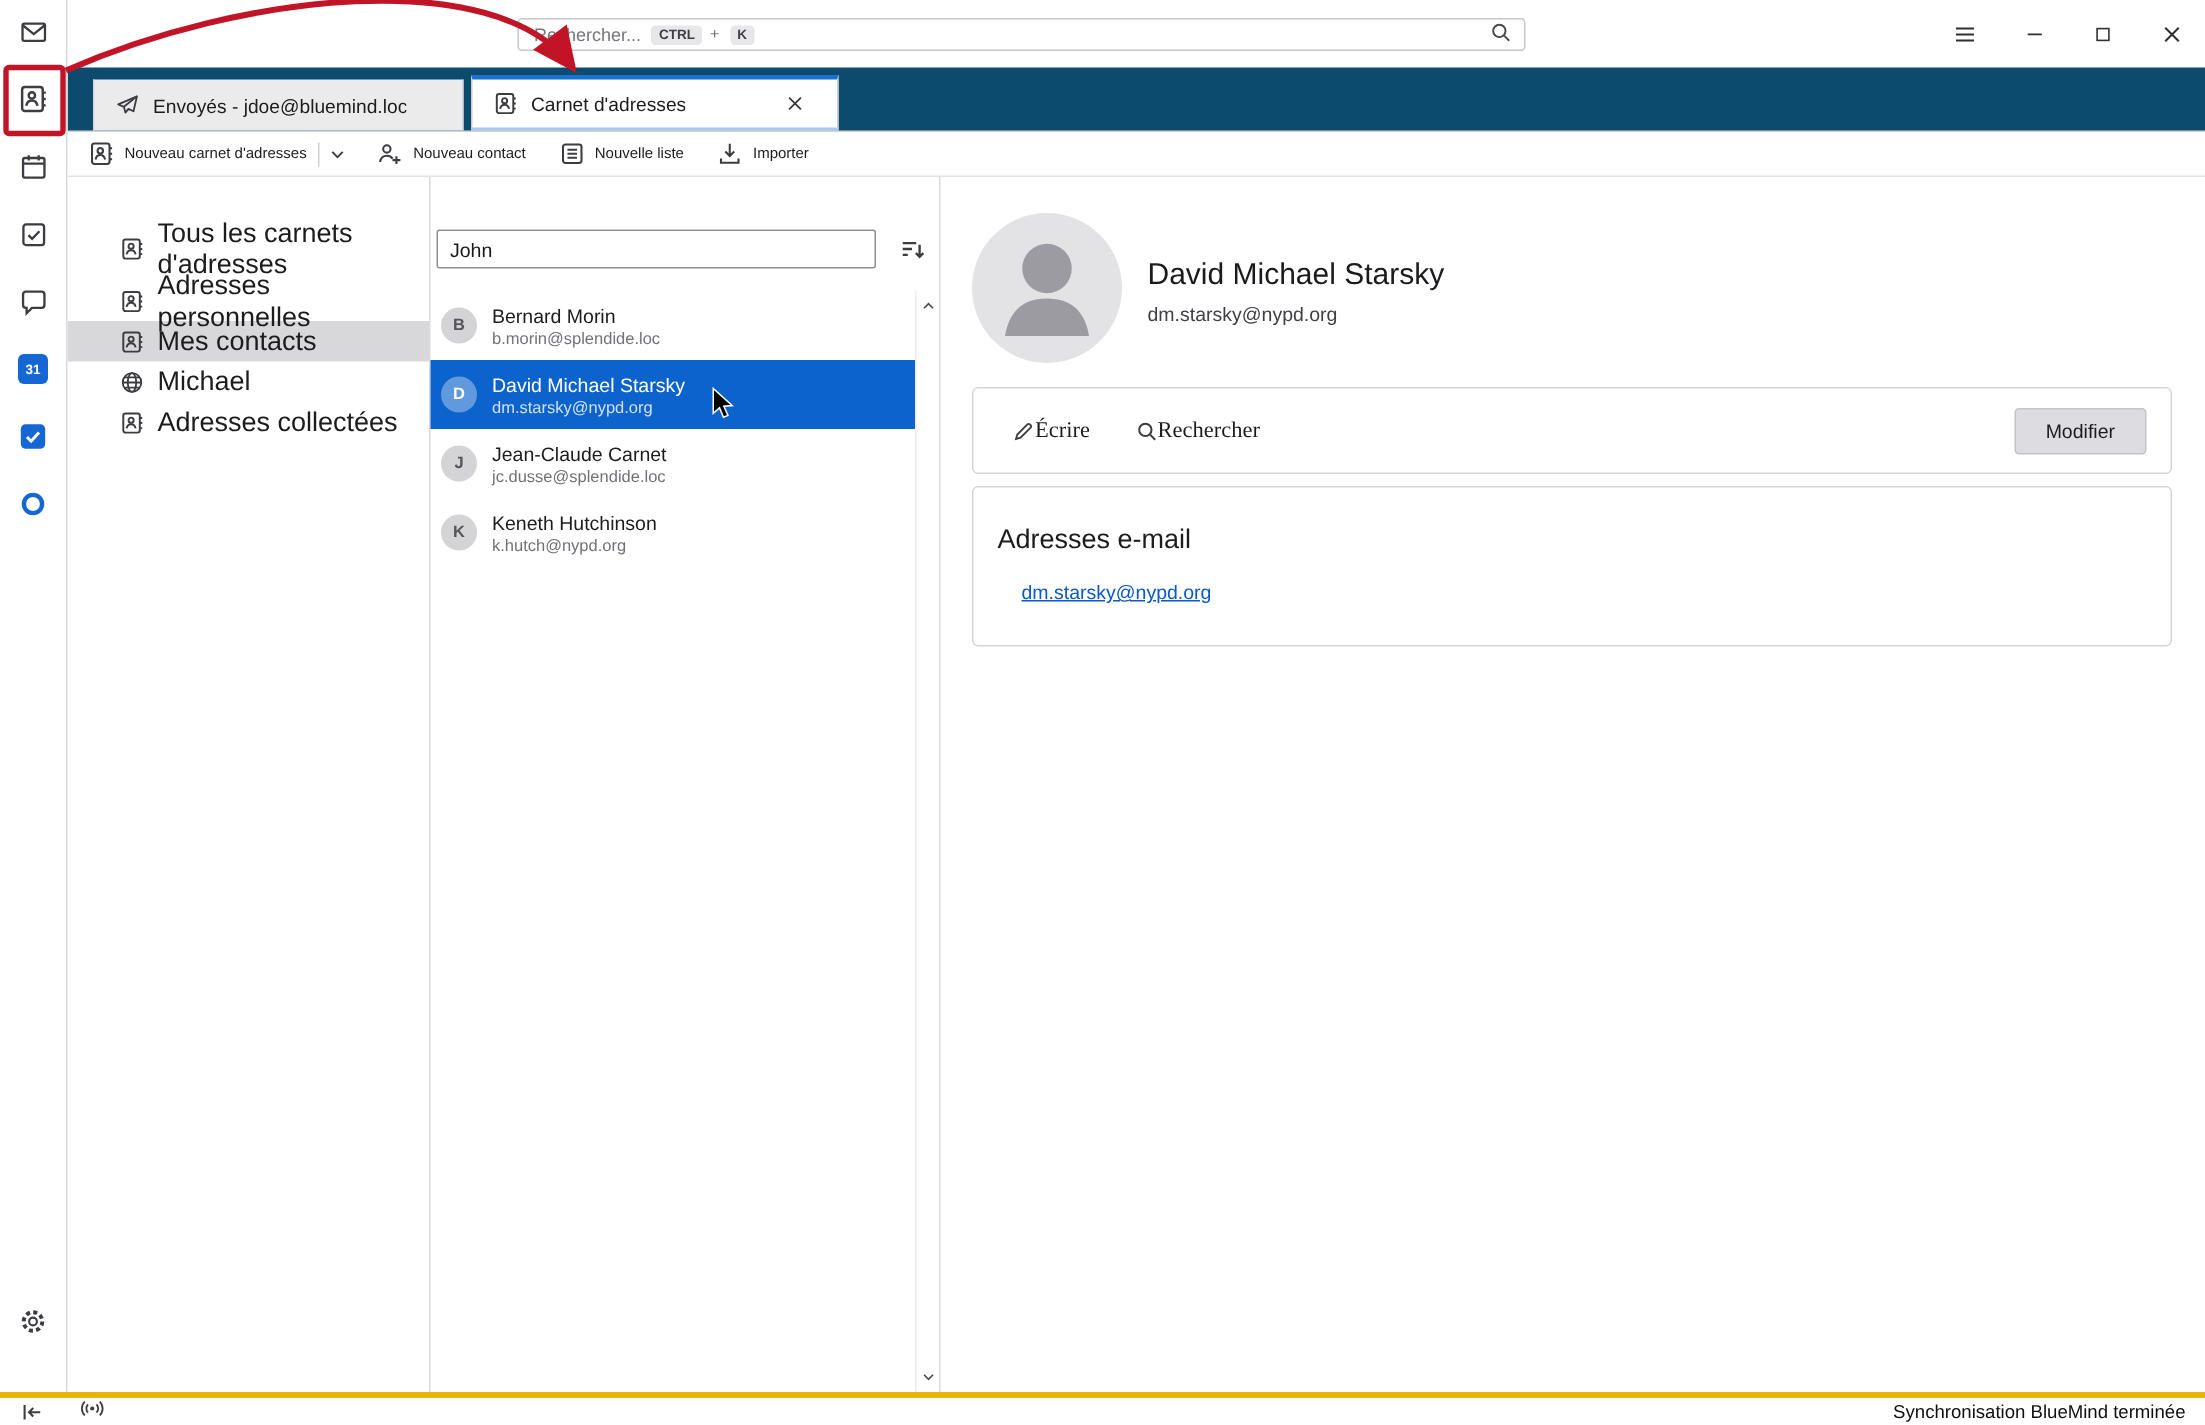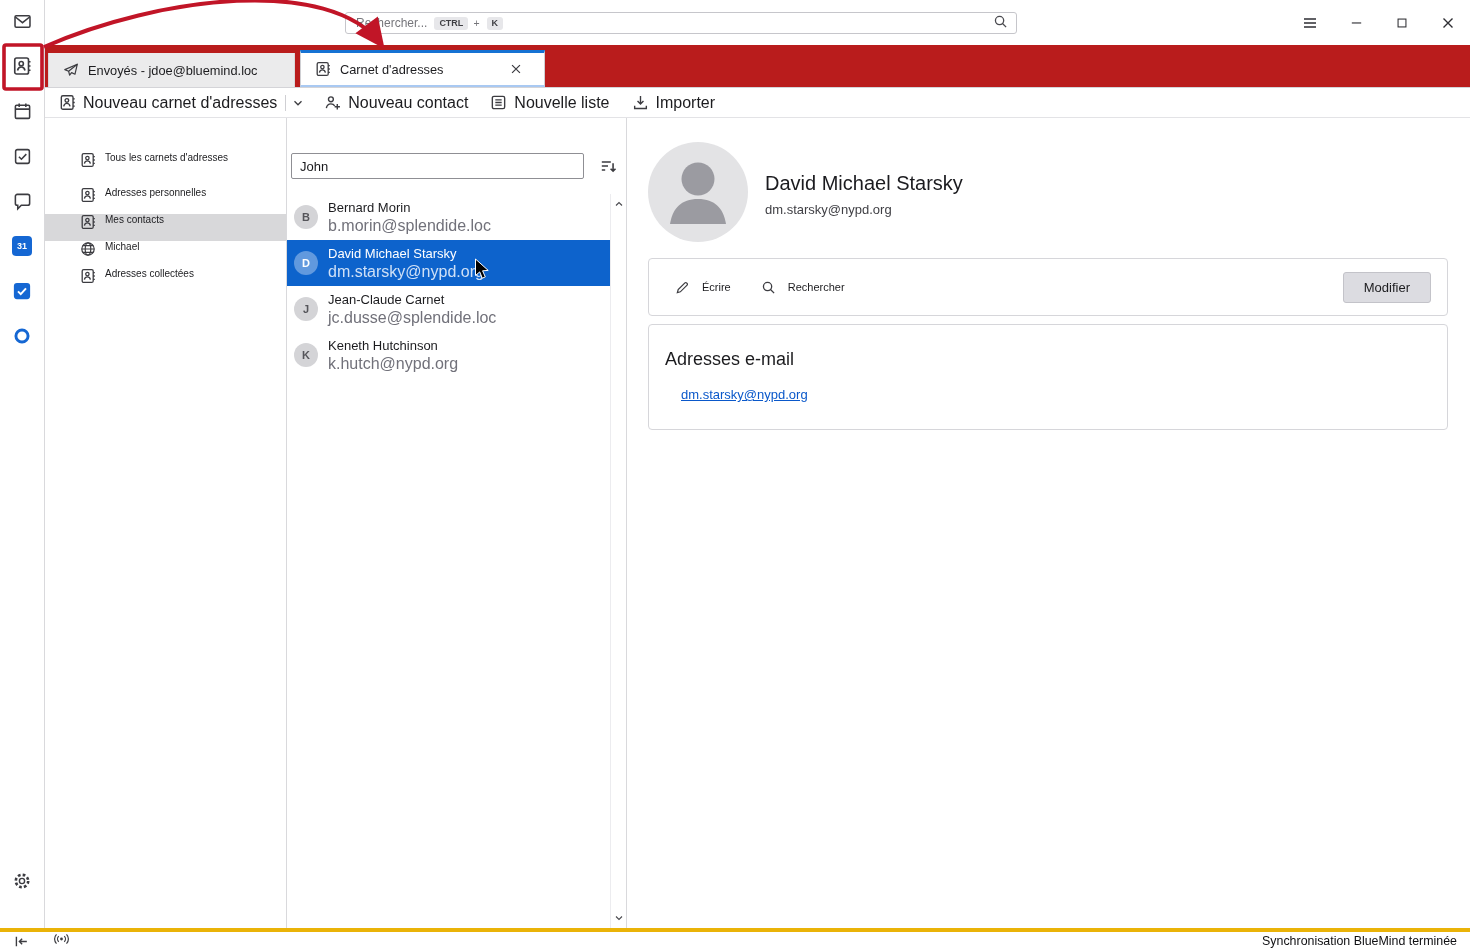--- a/index.html
+++ b/index.html
@@ -20,72 +20,72 @@
 
   .titlebar{position:relative;height:45px}
   .quick-search{position:absolute;left:300px;top:12px;width:672px;height:22px;border:1px solid #c6c6cb;border-radius:3px;background:#fff;display:flex;align-items:center;padding:0 8px 0 10px;font-size:12px;color:#76767b;cursor:text}
   .kbd{background:#e7e7ea;border-radius:3px;font-size:9px;font-weight:bold;color:#3f3f44;padding:2px 5px;margin-left:7px;line-height:1}
   .qs-plus{margin-left:5px;font-size:10.5px}
   .qs-icon{margin-left:auto;color:#4a4a4f}
   .win-controls{position:absolute;right:6px;top:0;height:45px;display:flex;align-items:center;gap:14px}
   .win-btn{width:32px;height:30px;display:flex;align-items:center;justify-content:center;background:none;border:none;padding:0;color:#2e2e33}
 
   
-  .tabbar{position:relative;height:43px;border-bottom:1px solid #d4d4d8;display:flex;align-items:flex-end;padding-left:3px;background:#b91c1c}
+  .tabbar{position:relative;height:43px;border-bottom:1px solid #d4d4d8;display:flex;align-items:flex-end;padding-left:17px;background:#0c4a6e}
   .tab{height:34px;display:flex;align-items:center;font-size:12.8px;color:#1c1c1f;cursor:default}
   .tab-inactive{width:247px;background:#ebebec;border-left:1px solid #d9d9db;border-right:1px solid #d9d9db;padding:0 10px 0 14px}
   .tab-active{width:245px;margin-left:5px;background:#fff;border-left:1px solid #cfcfd3;border-right:1px solid #cfcfd3;border-top:3px solid #1672d3;border-bottom:2px solid #a9c9f2;padding:0 10px 0 14px;height:37px}
   .tab .icon{margin-right:9px;color:#3c3c41}
   .tab-label{white-space:nowrap;overflow:hidden;text-overflow:ellipsis}
   .tab-close{margin-left:auto;color:#3c3c41;background:none;border:none;padding:2px;display:flex}
 
   
   .toolbar{height:30px;border-bottom:1px solid #e3e3e6;display:flex;align-items:center;padding-left:6px;gap:6px;background:#fff}
-  .tb-btn{display:flex;align-items:center;gap:7px;font-size:16px;color:#1c1c1f;background:none;border:none;padding:4px 8px;font-family:inherit;white-space:nowrap}
+  .tb-btn{display:flex;align-items:center;gap:7px;font-size:10px;color:#1c1c1f;background:none;border:none;padding:4px 8px;font-family:inherit;white-space:nowrap}
   .tb-btn .icon{color:#3c3c41}
   .tb-split{display:flex;align-items:center}
   .tb-divider{width:1px;height:16px;background:#cfcfd3}
   .tb-chevron{background:none;border:none;padding:4px 5px;color:#3c3c41;display:flex}
 
   
   .content{position:absolute;top:118px;bottom:22px;left:0;right:0;display:flex;background:#fff}
 
   .dir-pane{position:relative;width:242px;border-right:1px solid #d9d9dc;padding-top:34px}
-  .dir-item{height:27px;display:flex;align-items:flex-start;padding-left:35px;font-size:10px;gap:9px;color:#1c1c1f;cursor:default}
+  .dir-item{height:27px;display:flex;align-items:center;padding-left:35px;font-size:18px;gap:9px;color:#1c1c1f;cursor:default}
   .dir-item .icon{color:#3c3c41}
   .dir-gap{height:8px}
   .dir-item.selected{background:#d8d8da}
   .dir-footer{position:absolute;left:0;right:0;bottom:0;height:48px;border-top:1px solid #d9d9dc;padding:8px 14px 0;font-size:12.2px;line-height:1.35;color:#1c1c1f}
 
   .list-pane{position:relative;width:340px;border-right:1px solid #d9d9dc}
   .list-header{display:flex;align-items:center;padding:35px 6px 15px 4px}
   .contact-search{width:293px;height:26px;border:1px solid #8f8f94;border-radius:2px;font-size:13px;padding:0 8px;font-family:inherit;color:#18181b;outline:none}
   .sort-btn{margin-left:13px;background:none;border:none;padding:2px;color:#3c3c41;display:flex}
   .contact-rows{margin-right:16px}
   .contact-row{height:46px;display:flex;align-items:center;padding-left:7px;cursor:default}
   .c-avatar{width:24px;height:24px;border-radius:50%;background:#d4d4d7;color:#55555a;font-size:11px;font-weight:bold;display:flex;align-items:center;justify-content:center;flex:none}
   .c-text{margin-left:10px;min-width:0}
   .c-name{font-size:13px;color:#1c1c1f;margin-bottom:2px;white-space:nowrap}
-  .c-email{font-size:16px;color:#71717a;white-space:nowrap}
+  .c-email{font-size:11px;color:#71717a;white-space:nowrap}
   .contact-row.selected{background:#0d63cc}
   .contact-row.selected .c-name{color:#fff}
   .contact-row.selected .c-email{color:#cfe0f6}
   .contact-row.selected .c-avatar{background:rgba(255,255,255,.35);color:#fff}
   .v-scrollbar{position:absolute;top:76px;right:0;bottom:0;width:16px;border-left:1px solid #ececef;display:flex;flex-direction:column;align-items:center;justify-content:space-between;padding:4px 0;background:#fff}
   .sb-arrow{background:none;border:none;padding:0;color:#4a4a4f;display:flex}
 
   .details-pane{flex:1;padding:24px 22px 0 21px;min-width:0}
   .d-header{display:flex}
   .d-avatar{width:100px;height:100px;border-radius:50%;background:#e3e3e5;overflow:hidden;flex:none}
   .d-id{margin-left:17px;padding-top:30px}
   .d-name{font-size:20px;color:#1b1b1f}
   .d-email{font-size:13px;color:#3f3f44;margin-top:7px}
   .d-card{border:1px solid #d6d6da;border-radius:4px;background:#fff}
   .d-actions{margin-top:16px;height:58px;display:flex;align-items:center;padding:0 16px}
-  .action-btn{display:flex;align-items:center;gap:12px;font-size:11px;color:#1c1c1f;background:none;border:none;padding:8px 10px;font-family:Liberation Sans, sans-serif}
+  .action-btn{display:flex;align-items:center;gap:0;font-size:15px;color:#1c1c1f;background:none;border:none;padding:8px 10px;font-family:Liberation Serif, serif}
   .action-btn .icon{color:#3c3c41}
   .search-action{margin-left:10px}
   .modify-btn{margin-left:auto;background:#dcdce1;border:1px solid #c3c3c9;border-radius:3px;font-size:13px;color:#1c1c1f;padding:7px 20px;font-family:inherit}
   .d-emails{margin-top:8px;padding:24px 16px 26px}
   .d-section-title{font-size:18px;color:#1c1c1f}
   .d-email-link{display:inline-block;margin:17px 0 0 16px;font-size:13px;color:#0a58ca;text-decoration:underline;cursor:pointer}
 
   
   .statusbar{position:absolute;left:0;right:0;bottom:0;height:22px;border-top:4px solid #eab308;background:#fff;display:flex;align-items:center;z-index:3}
   .collapse-btn{margin-left:13px;background:none;border:none;padding:0;color:#3c3c41;display:flex}

